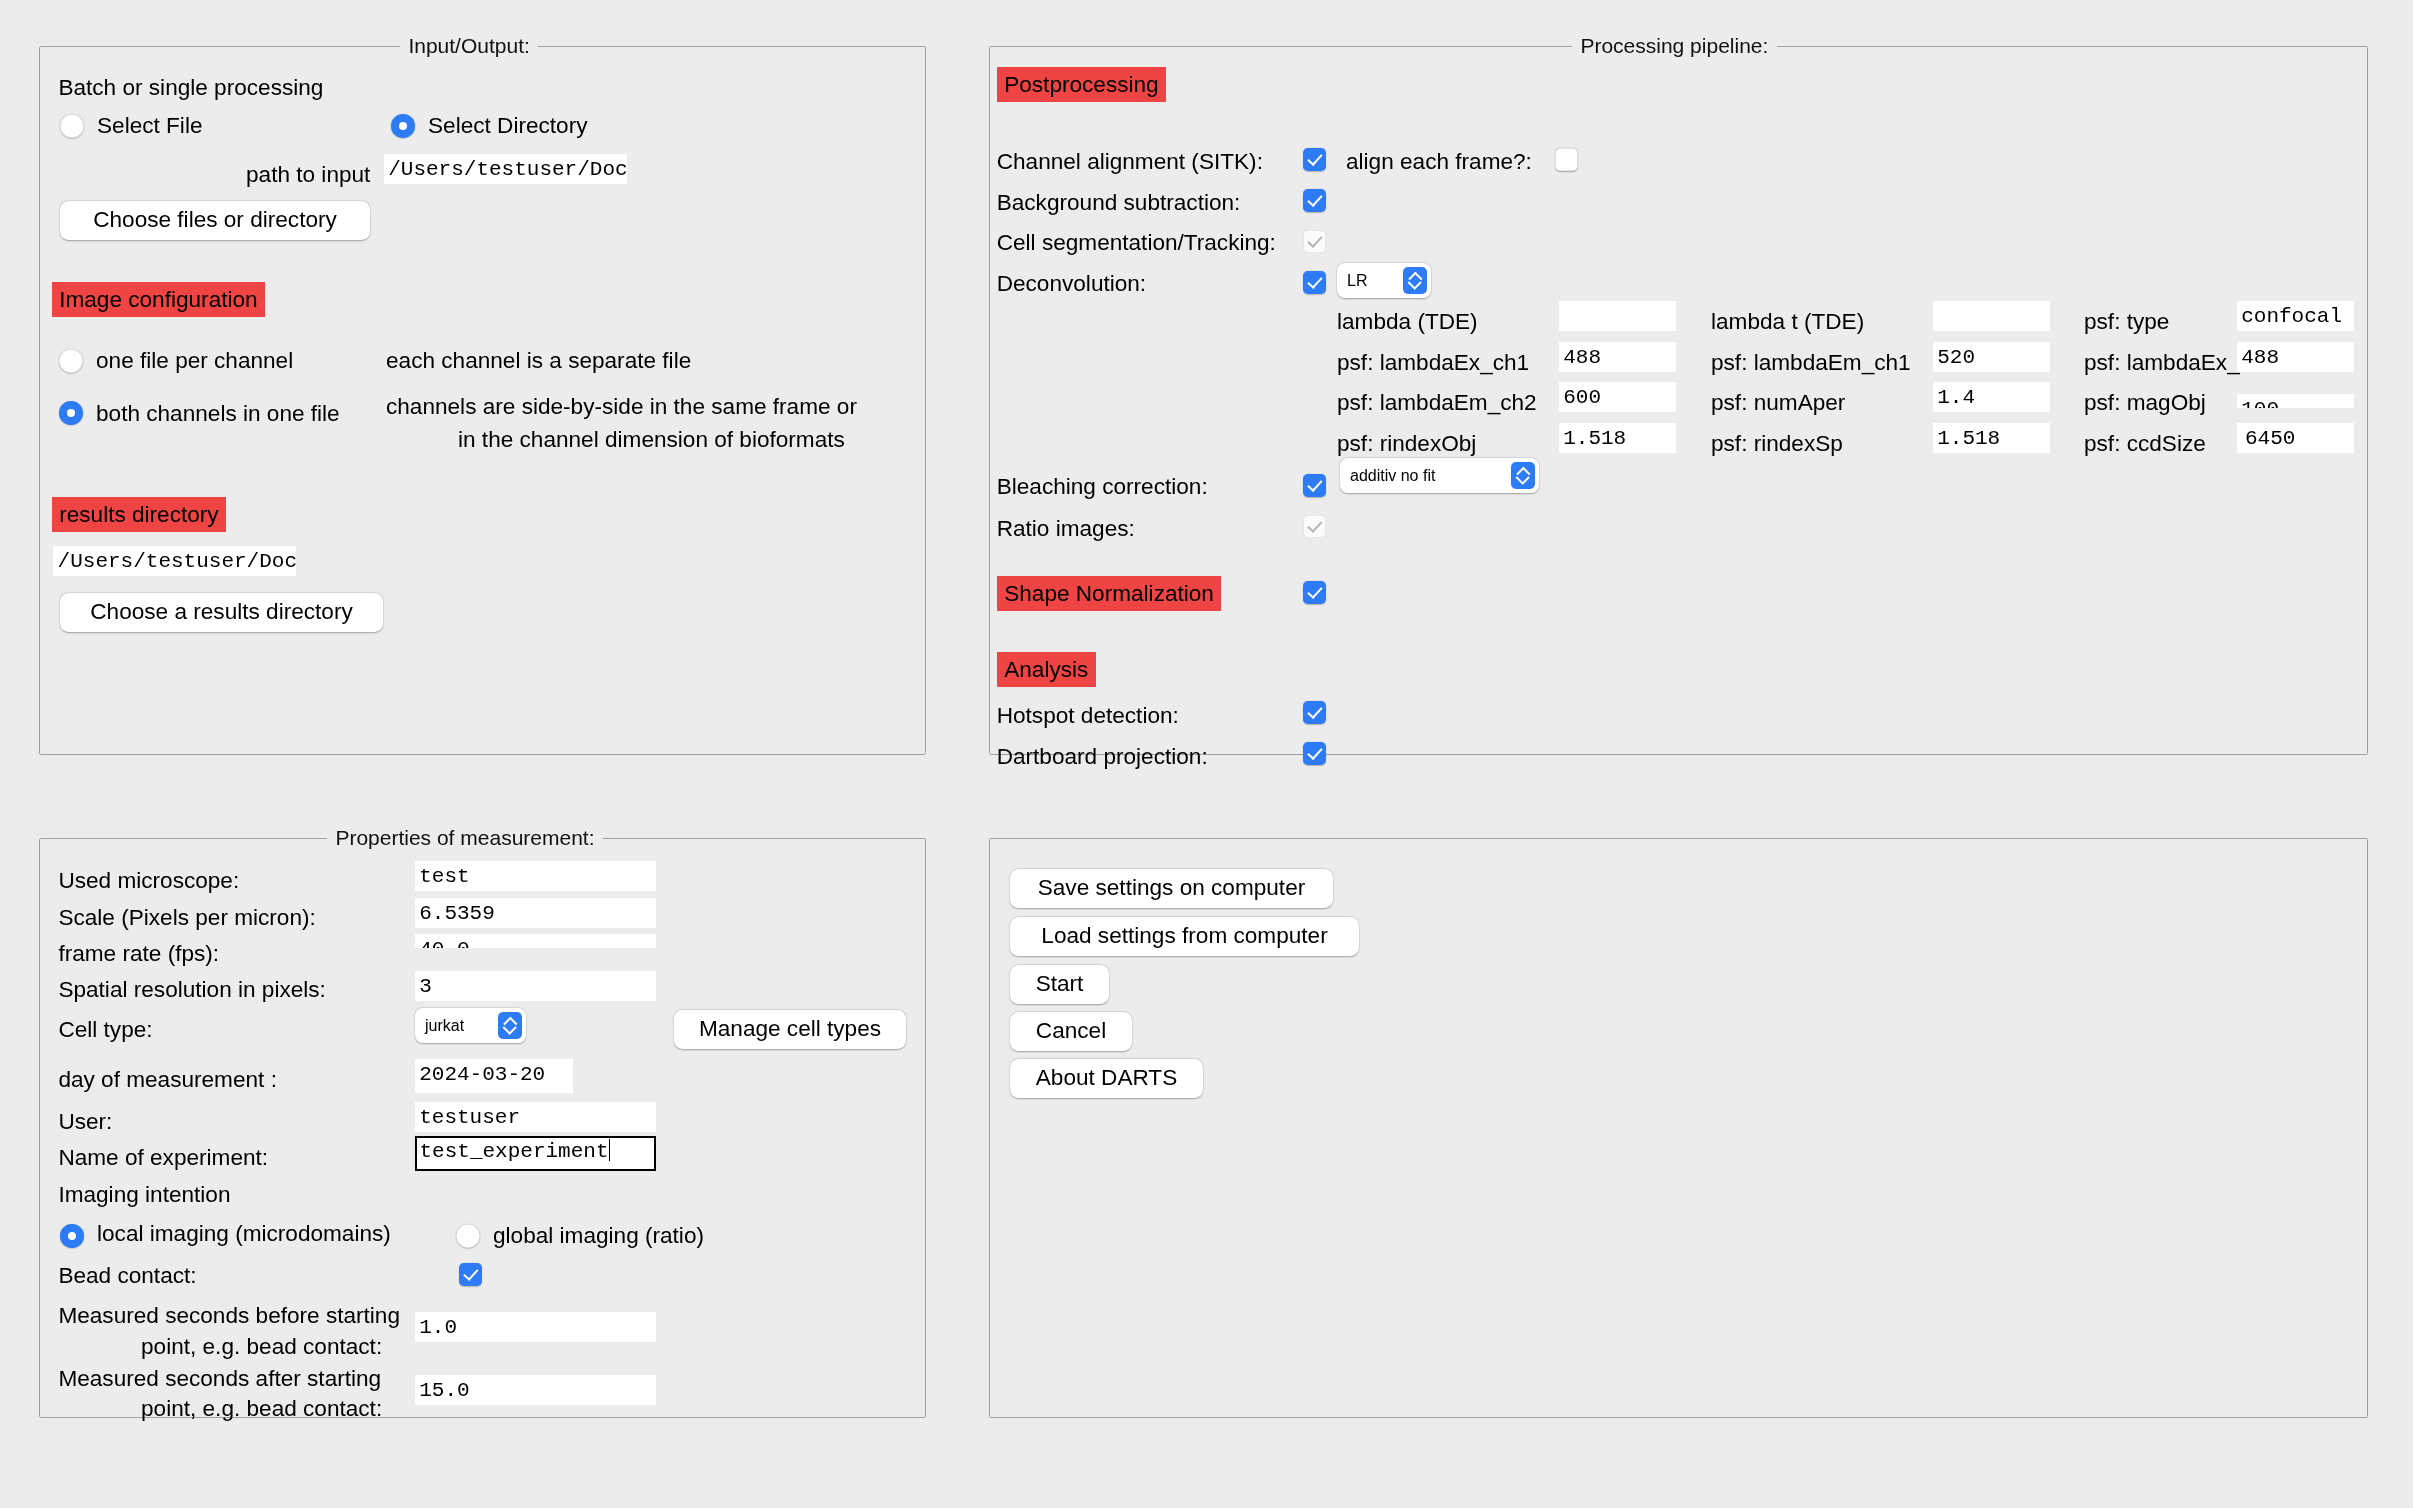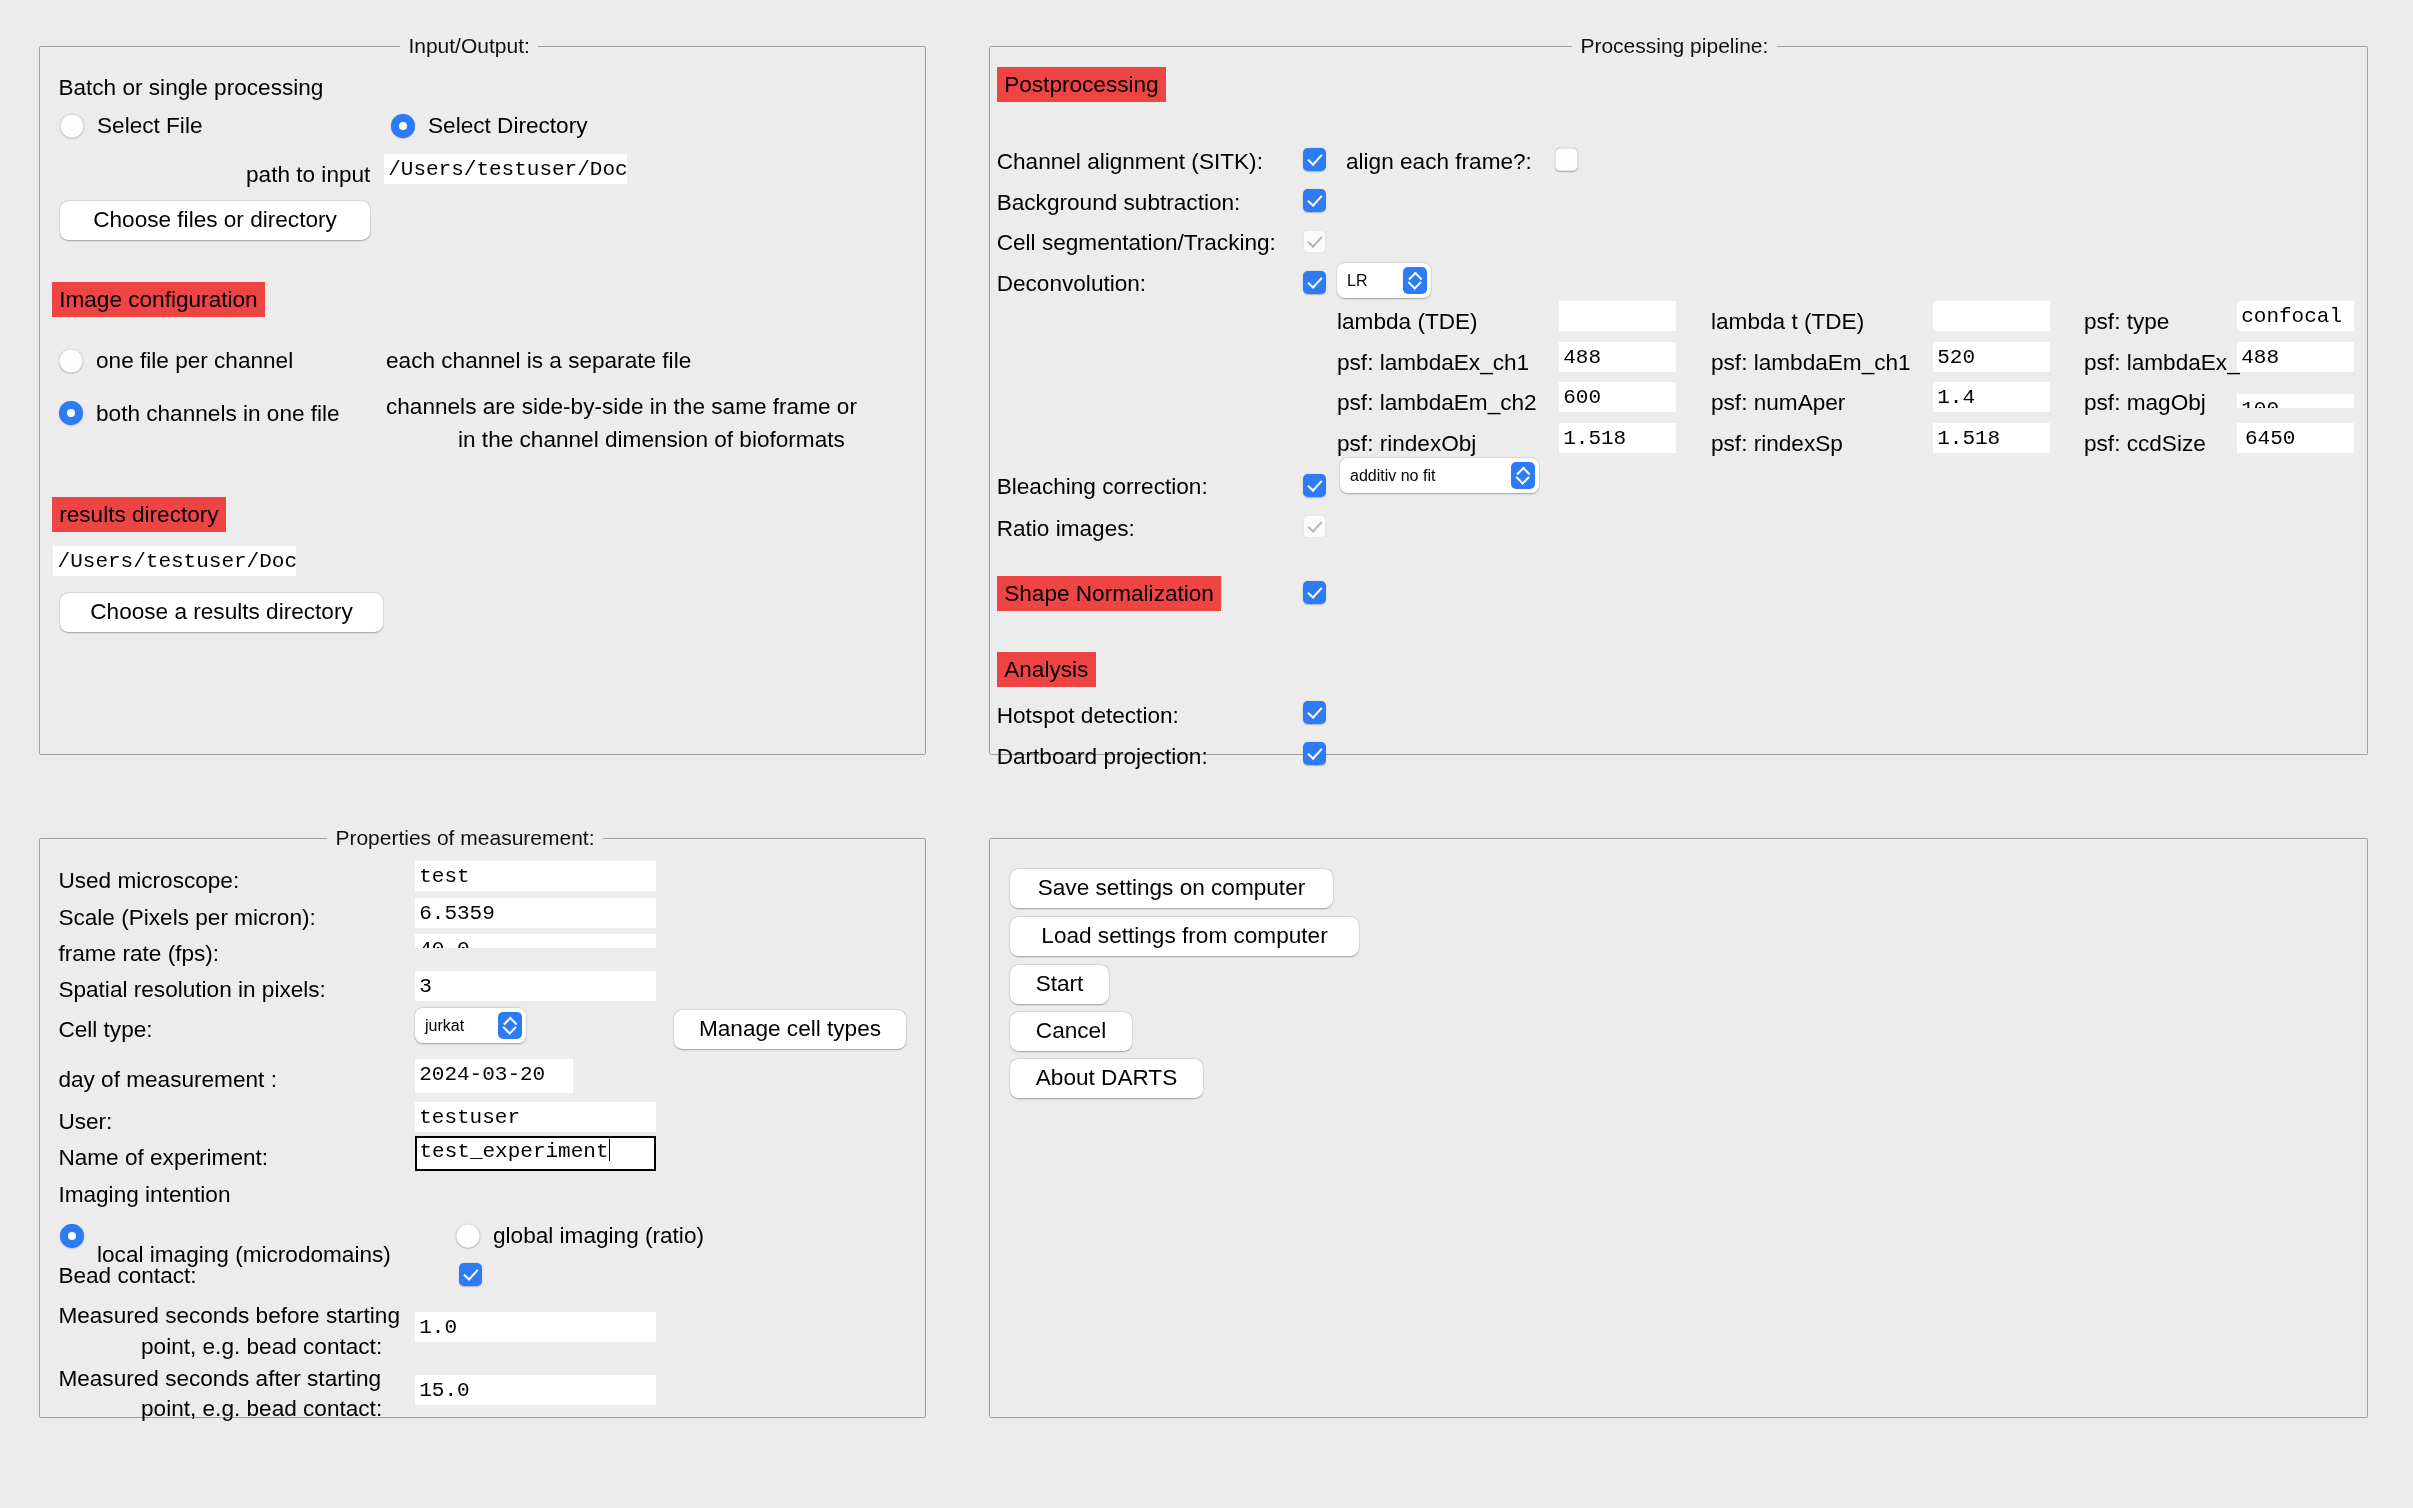--- a/index.html
+++ b/index.html
@@ -330,21 +330,21 @@
 
   <div class="lbl" style="left:18.4px; top:269px;">User:</div>
   <div class="entry" style="left:375px; top:263px; width:241px; height:30px;">testuser</div>
 
   <div class="lbl" style="left:18.4px; top:305px;">Name of experiment:</div>
   <div class="entry focused" style="left:375px; top:297px; width:241px; height:35px;"><span>test_experiment</span><span class="caret"></span></div>
 
   <div class="lbl" style="left:18.4px; top:342px;">Imaging intention</div>
 
   <div class="radio on" style="left:20px; top:385px;"></div>
-  <div class="lbl" style="left:57px; top:402px;text-align:center;">local imaging (microdomains)</div>
+  <div class="lbl" style="left:57px; top:381px;text-align:center;">local imaging (microdomains)</div>
   <div class="radio" style="left:416px; top:385px;"></div>
   <div class="lbl" style="left:453px; top:383px;">global imaging (ratio)</div>
 
   <div class="lbl" style="left:18.4px; top:423px;">Bead contact:</div>
   <div class="cb on" style="left:419px; top:424px;"></div>
 
   <div class="lbl center" style="left:18.4px; top:463px;">Measured seconds before starting</div>
   <div class="lbl center" style="left:101px; top:494px;">point, e.g. bead contact:</div>
   <div class="entry" style="left:375px; top:473px; width:241px; height:30px;">1.0</div>
 

